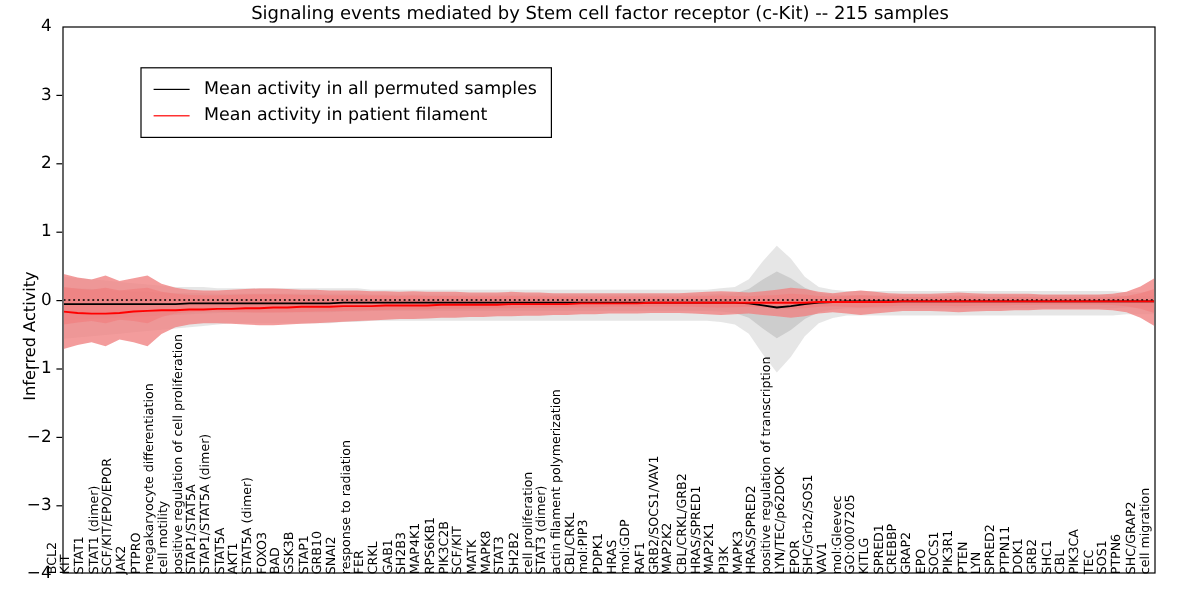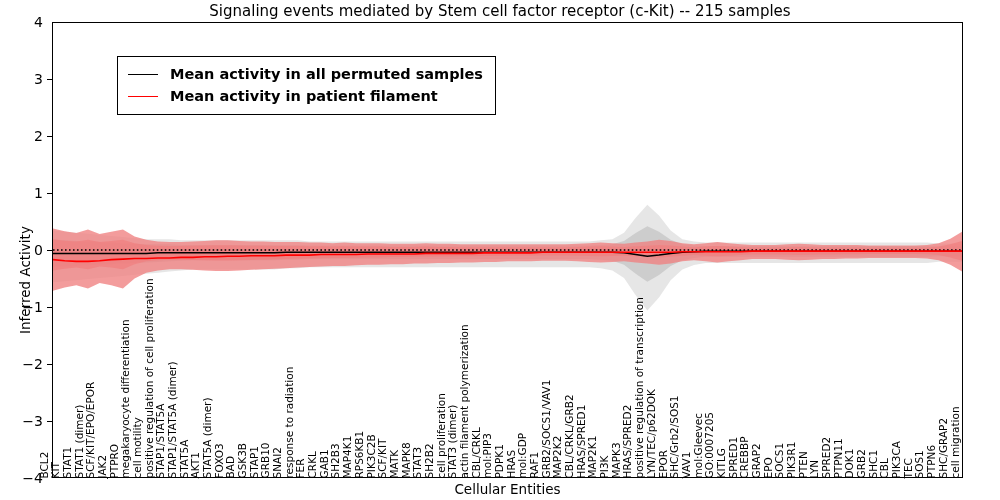--- a/index.html
+++ b/index.html
@@ -41,21 +41,20 @@
     position:absolute;bottom:0;transform-origin:left bottom;
     transform:rotate(-90deg);
     font-size:10.5px;line-height:10.5px;color:#000;white-space:nowrap;
   }
 
   
   #legend{
     position:absolute;left:64px;top:33px;
     border:1.2px solid #000;background:#fff;
     padding:6px 12px 7px 10px;
-    font-weight:bold;
   }
   .legend-row{display:flex;align-items:center;height:22px;}
   .legend-swatch{width:30px;height:0;border-top-width:1.8px;border-top-style:solid;margin-right:12px;}
   .legend-label{font-size:14.5px;color:#000;white-space:nowrap;}
 </style>
 </head>
 <body>
 
 <div id="root">
 
@@ -180,15 +179,14 @@
       <div class="xtick" style="left: 814.064px;">GRB2</div>
       <div class="xtick" style="left: 825.744px;">SHC1</div>
       <div class="xtick" style="left: 837.423px;">CBL</div>
       <div class="xtick" style="left: 849.103px;">PIK3CA</div>
       <div class="xtick" style="left: 860.782px;">TEC</div>
       <div class="xtick" style="left: 872.462px;">SOS1</div>
       <div class="xtick" style="left: 884.141px;">PTPN6</div>
       <div class="xtick" style="left: 895.821px;">SHC/GRAP2</div>
       <div class="xtick" style="left: 907.5px;">cell migration</div>
     </div>
-  <div id="x-axis-title">Cellular Entities</div>
 
 </div>
 
 </body></html>

